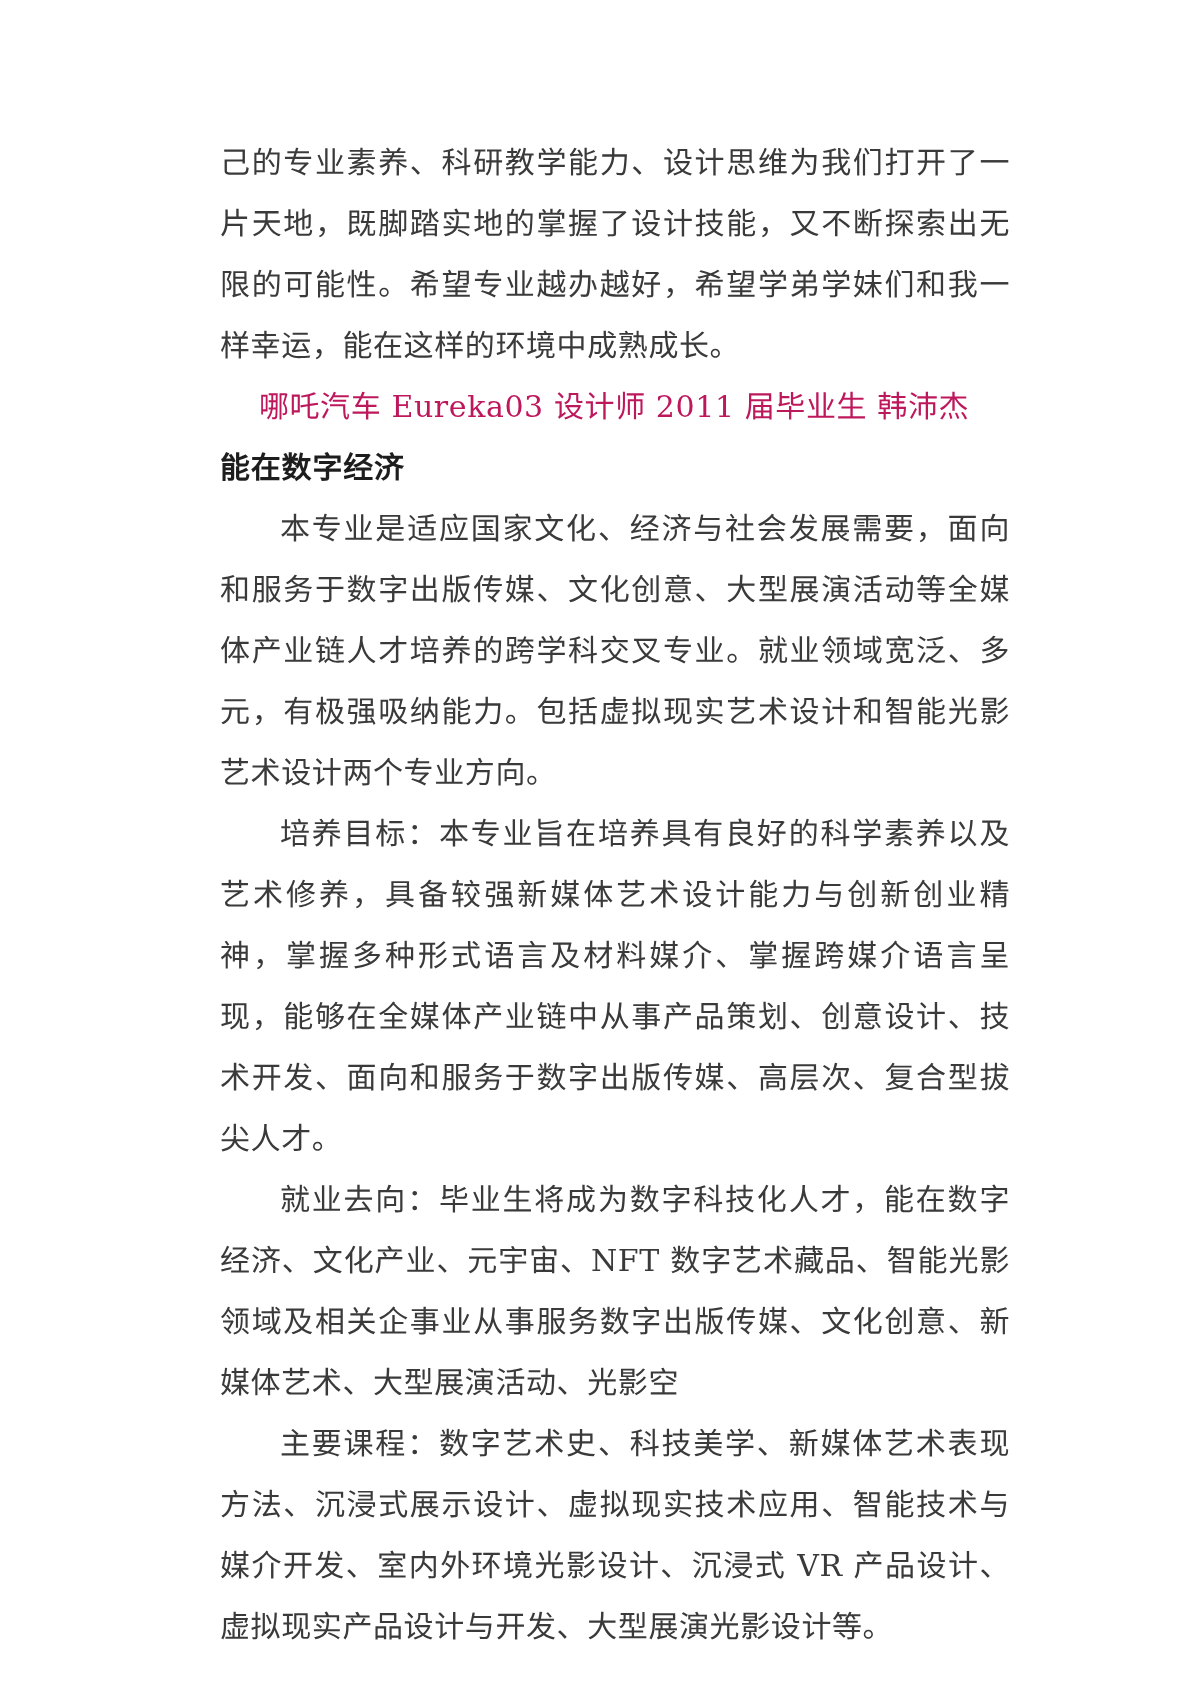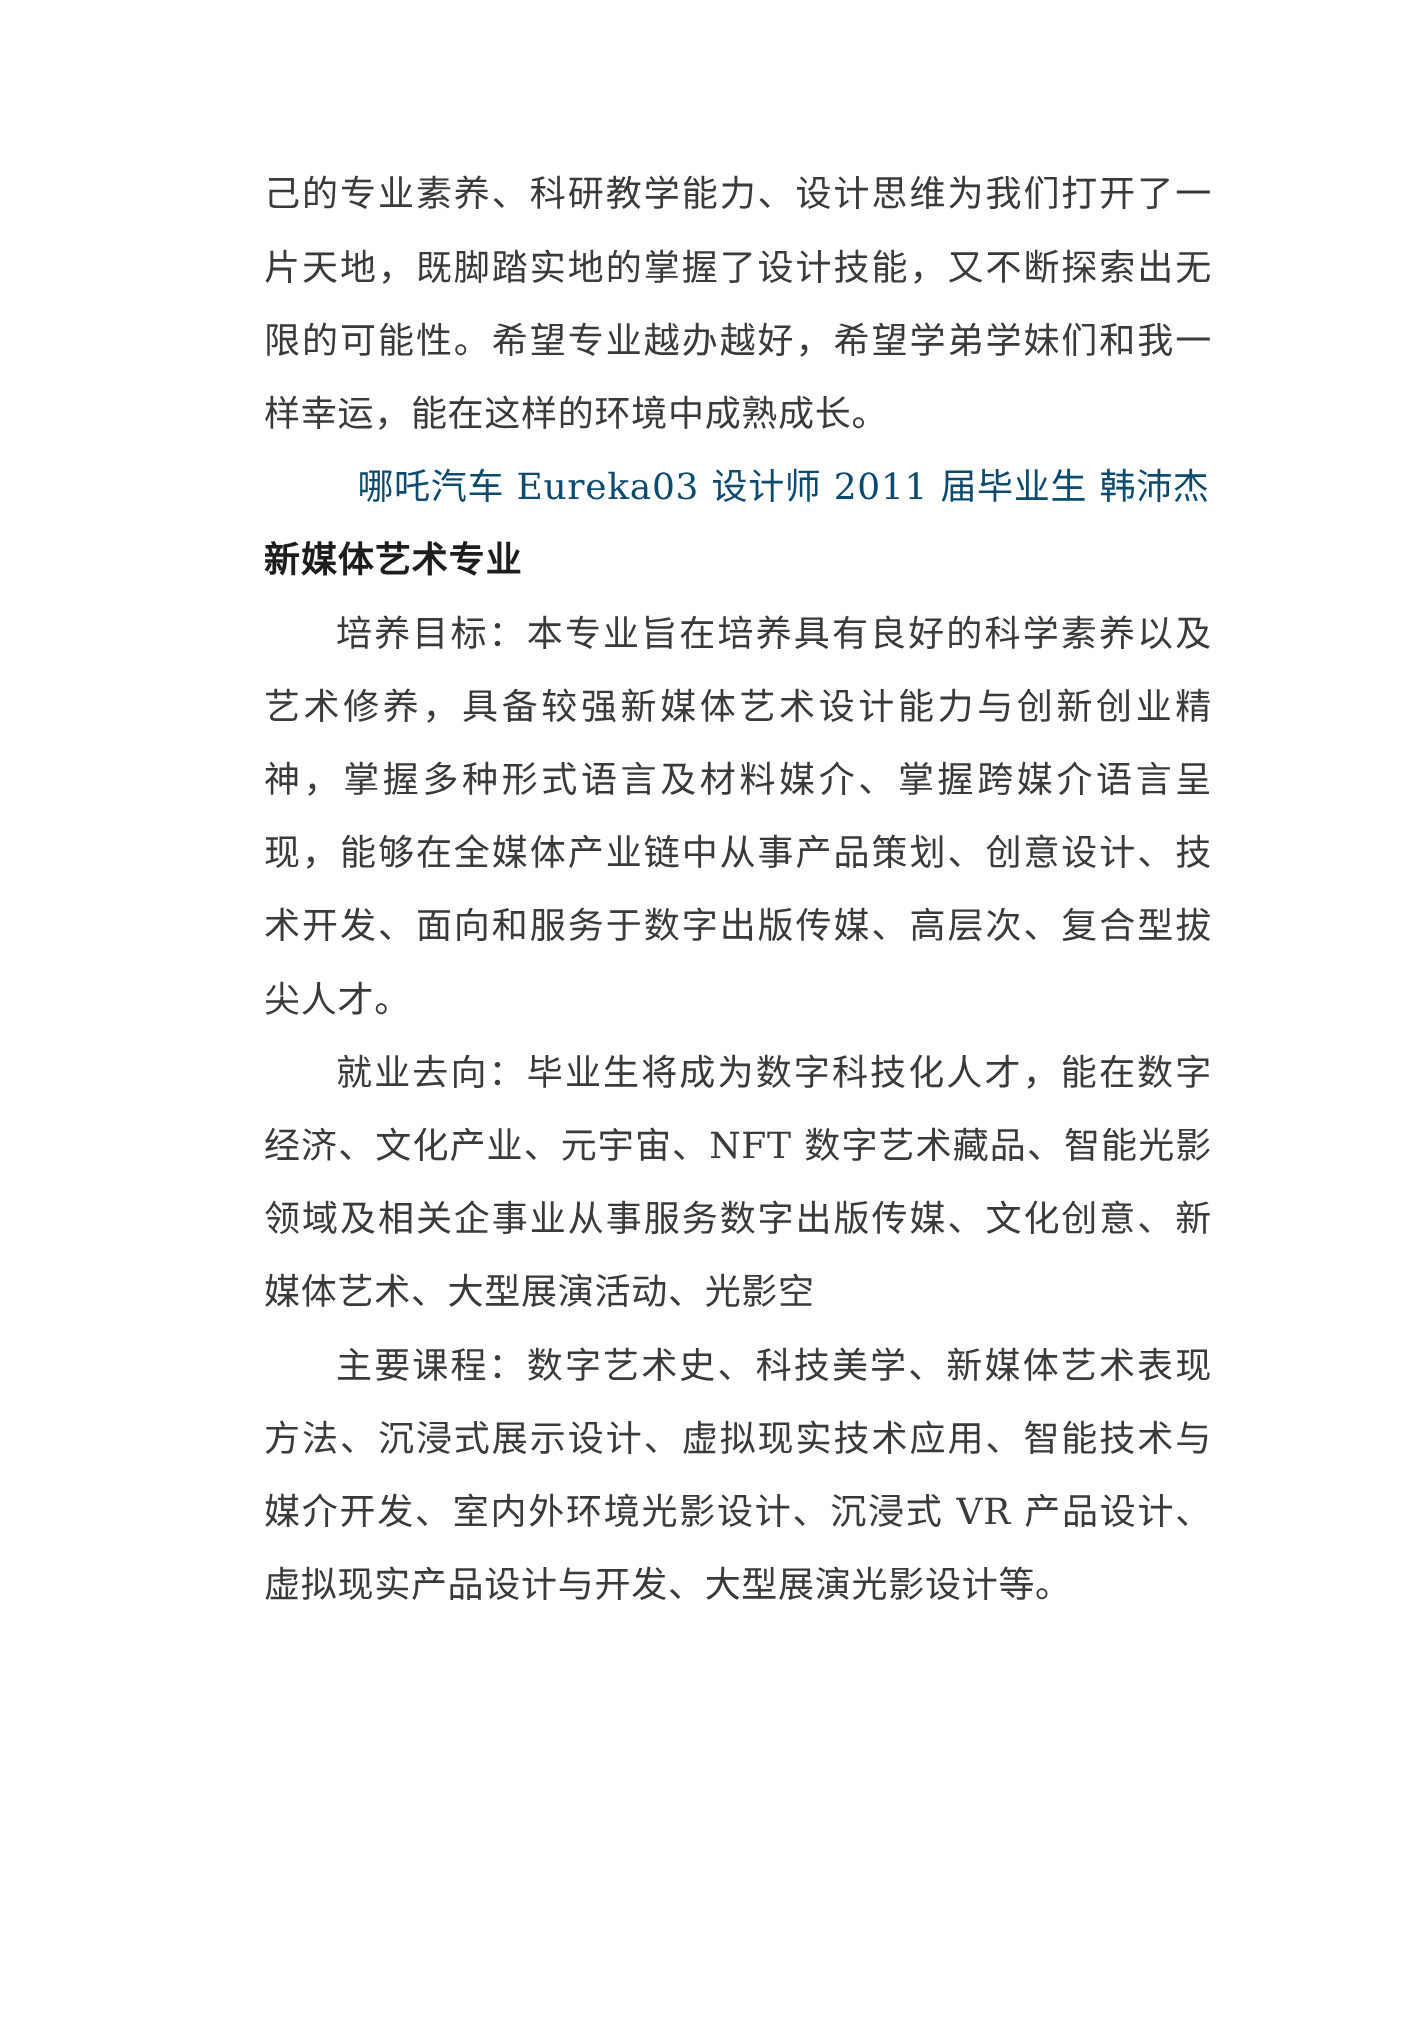--- a/index.html
+++ b/index.html
@@ -45,22 +45,22 @@
   .para.indent {
     text-indent: 60px;
   }
 
   
   .attribution {
     margin: 0;
     font-size: 30px;
     line-height: 61px;
     letter-spacing: 0.6px;
-    color: #0c4a6e;
-    text-align: right;
+    color: #be185d;
+    text-align: center;
     padding-right: 2px;
     white-space: nowrap;
   }
 
   
   .section-heading {
     margin: 0;
     font-size: 30px;
     line-height: 61px;
     letter-spacing: 0.8px;
@@ -82,22 +82,23 @@
 <body>
 
 <div class="page">
 
   <div class="text-frame">
 
     <p class="para">己的专业素养、科研教学能力、设计思维为我们打开了一片天地，既脚踏实地的掌握了设计技能，又不断探索出无限的可能性。希望专业越办越好，希望学弟学妹们和我一样幸运，能在这样的环境中成熟成长。</p>
 
     <p class="attribution">哪吒汽车 Eureka03 设计师  2011 届毕业生  韩沛杰</p>
 
-    <h2 class="section-heading">新媒体艺术专业</h2>
+    <h2 class="section-heading">能在数字经济</h2>
 
+    <p class="para indent">本专业是适应国家文化、经济与社会发展需要，面向和服务于数字出版传媒、文化创意、大型展演活动等全媒体产业链人才培养的跨学科交叉专业。就业领域宽泛、多元，有极强吸纳能力。包括虚拟现实艺术设计和智能光影艺术设计两个专业方向。</p>
 
     <p class="para indent">培养目标：本专业旨在培养具有良好的科学素养以及艺术修养，具备较强新媒体艺术设计能力与创新创业精神，掌握多种形式语言及材料媒介、掌握跨媒介语言呈现，能够在全媒体产业链中从事产品策划、创意设计、技术开发、面向和服务于数字出版传媒、高层次、复合型拔尖人才。</p>
 
     <p class="para indent">就业去向：毕业生将成为数字科技化人才，能在数字经济、文化产业、元宇宙、NFT 数字艺术藏品、智能光影领域及相关企事业从事服务数字出版传媒、文化创意、新媒体艺术、大型展演活动、光影空</p>
 
     <p class="para indent">主要课程：数字艺术史、科技美学、新媒体艺术表现方法、沉浸式展示设计、虚拟现实技术应用、智能技术与媒介开发、室内外环境光影设计、沉浸式 VR 产品设计、虚拟现实产品设计与开发、大型展演光影设计等。</p>
 
   </div>
 
   <div class="paper-tone"></div>

